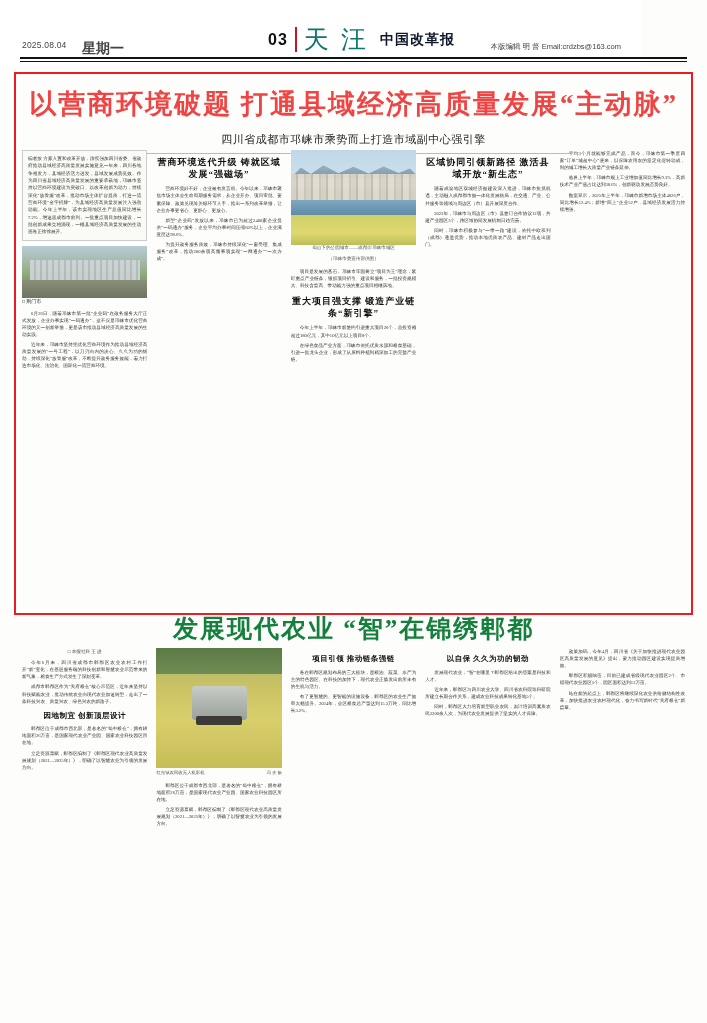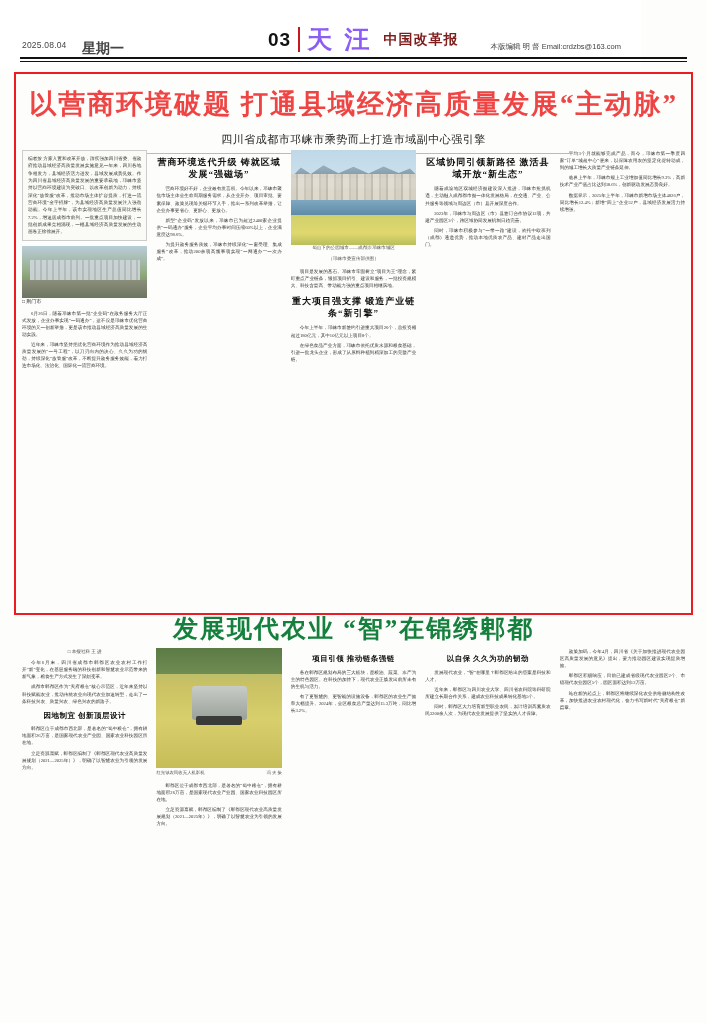--- a/index.html
+++ b/index.html
@@ -43,40 +43,40 @@
     font-weight: bold;
   }
   .mast-center {
     position: absolute;
     left: 268px; top: 23px;
     display: flex;
     align-items: center;
     gap: 7px;
   }
   .mast-pagenum {
-    font-size: 19px;
+    font-size: 16px;
     font-weight: bold;
     color: #111;
     font-family: "Liberation Sans", sans-serif;
     letter-spacing: 1px;
   }
   .mast-divider {
     width: 2px;
     height: 25px;
     background: #c8161d;
   }
   .mast-section {
     font-size: 25px;
-    font-weight: bold;
-    color: #8b5cf6;
+    font-weight: normal;
+    color: #0f766e;
     letter-spacing: 3px;
   }
   .mast-paper {
     font-size: 14px;
-    color: #7f1d1d;
+    color: #0f172a;
     font-weight: bold;
     letter-spacing: 1px;
     margin-left: 4px;
   }
   .mast-right {
     position: absolute;
     right: 20px; top: 42px;
     font-size: 7.5px;
     color: #444;
     font-family: "Liberation Sans", sans-serif;

